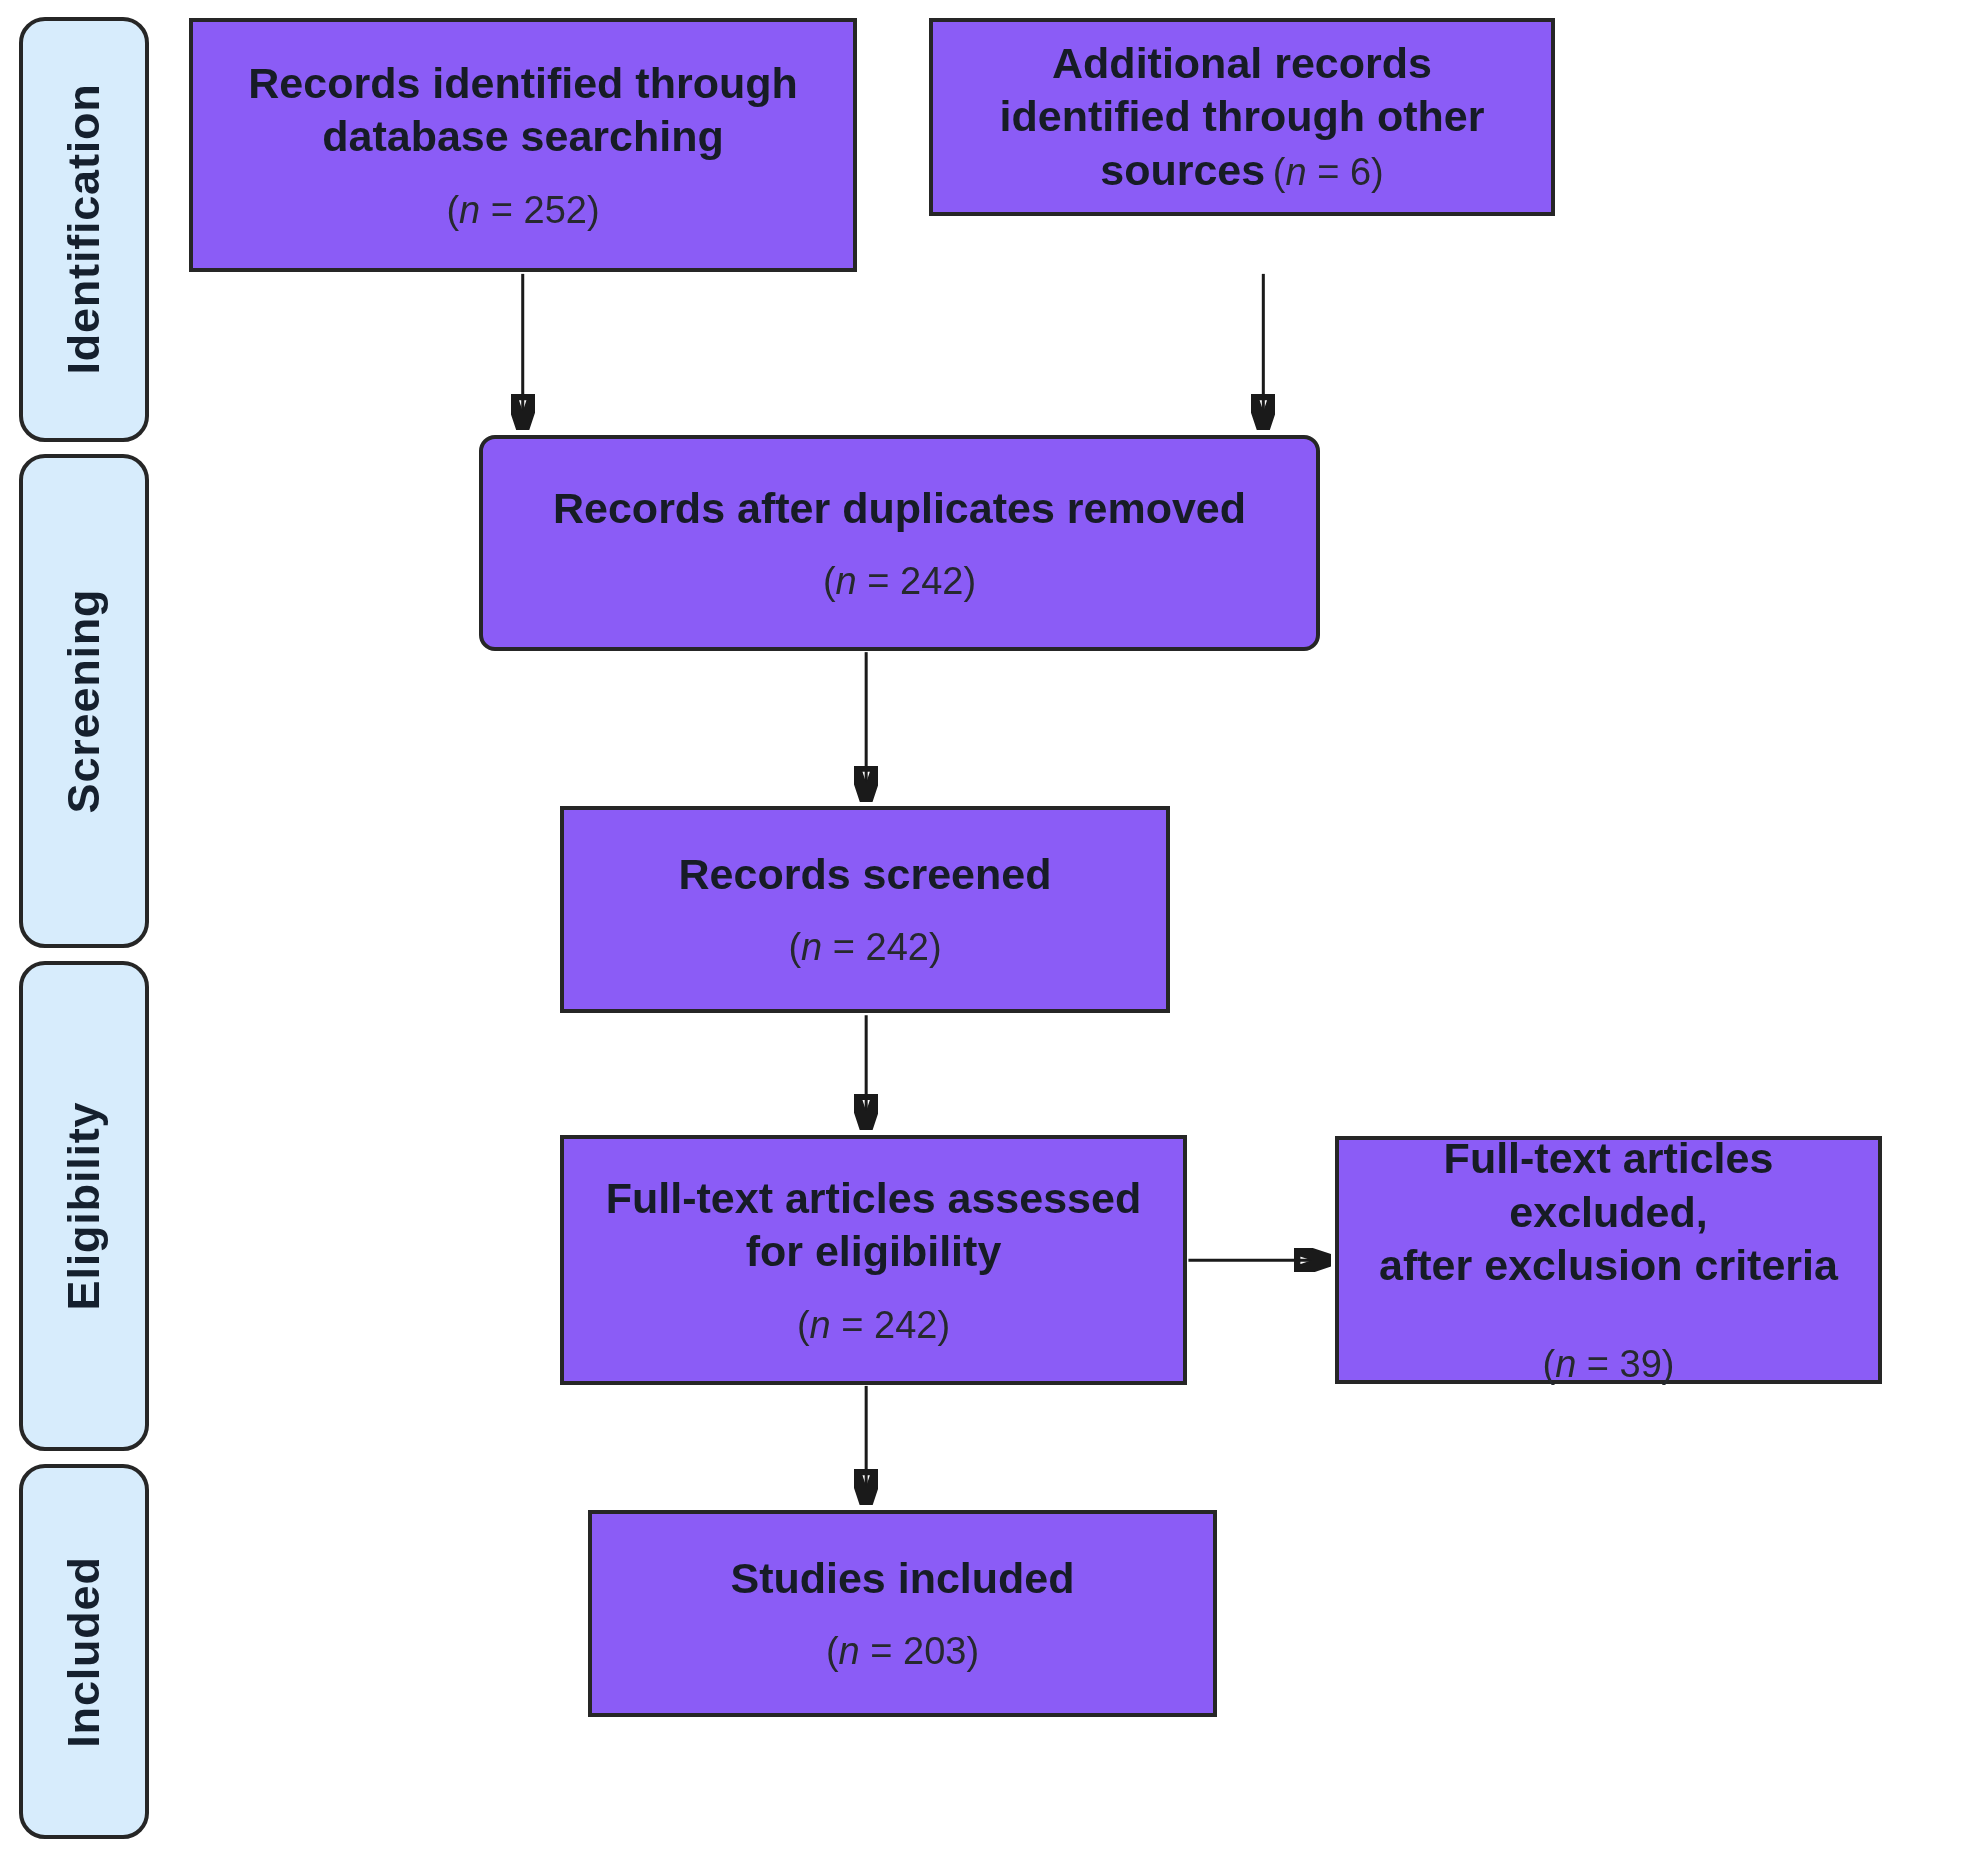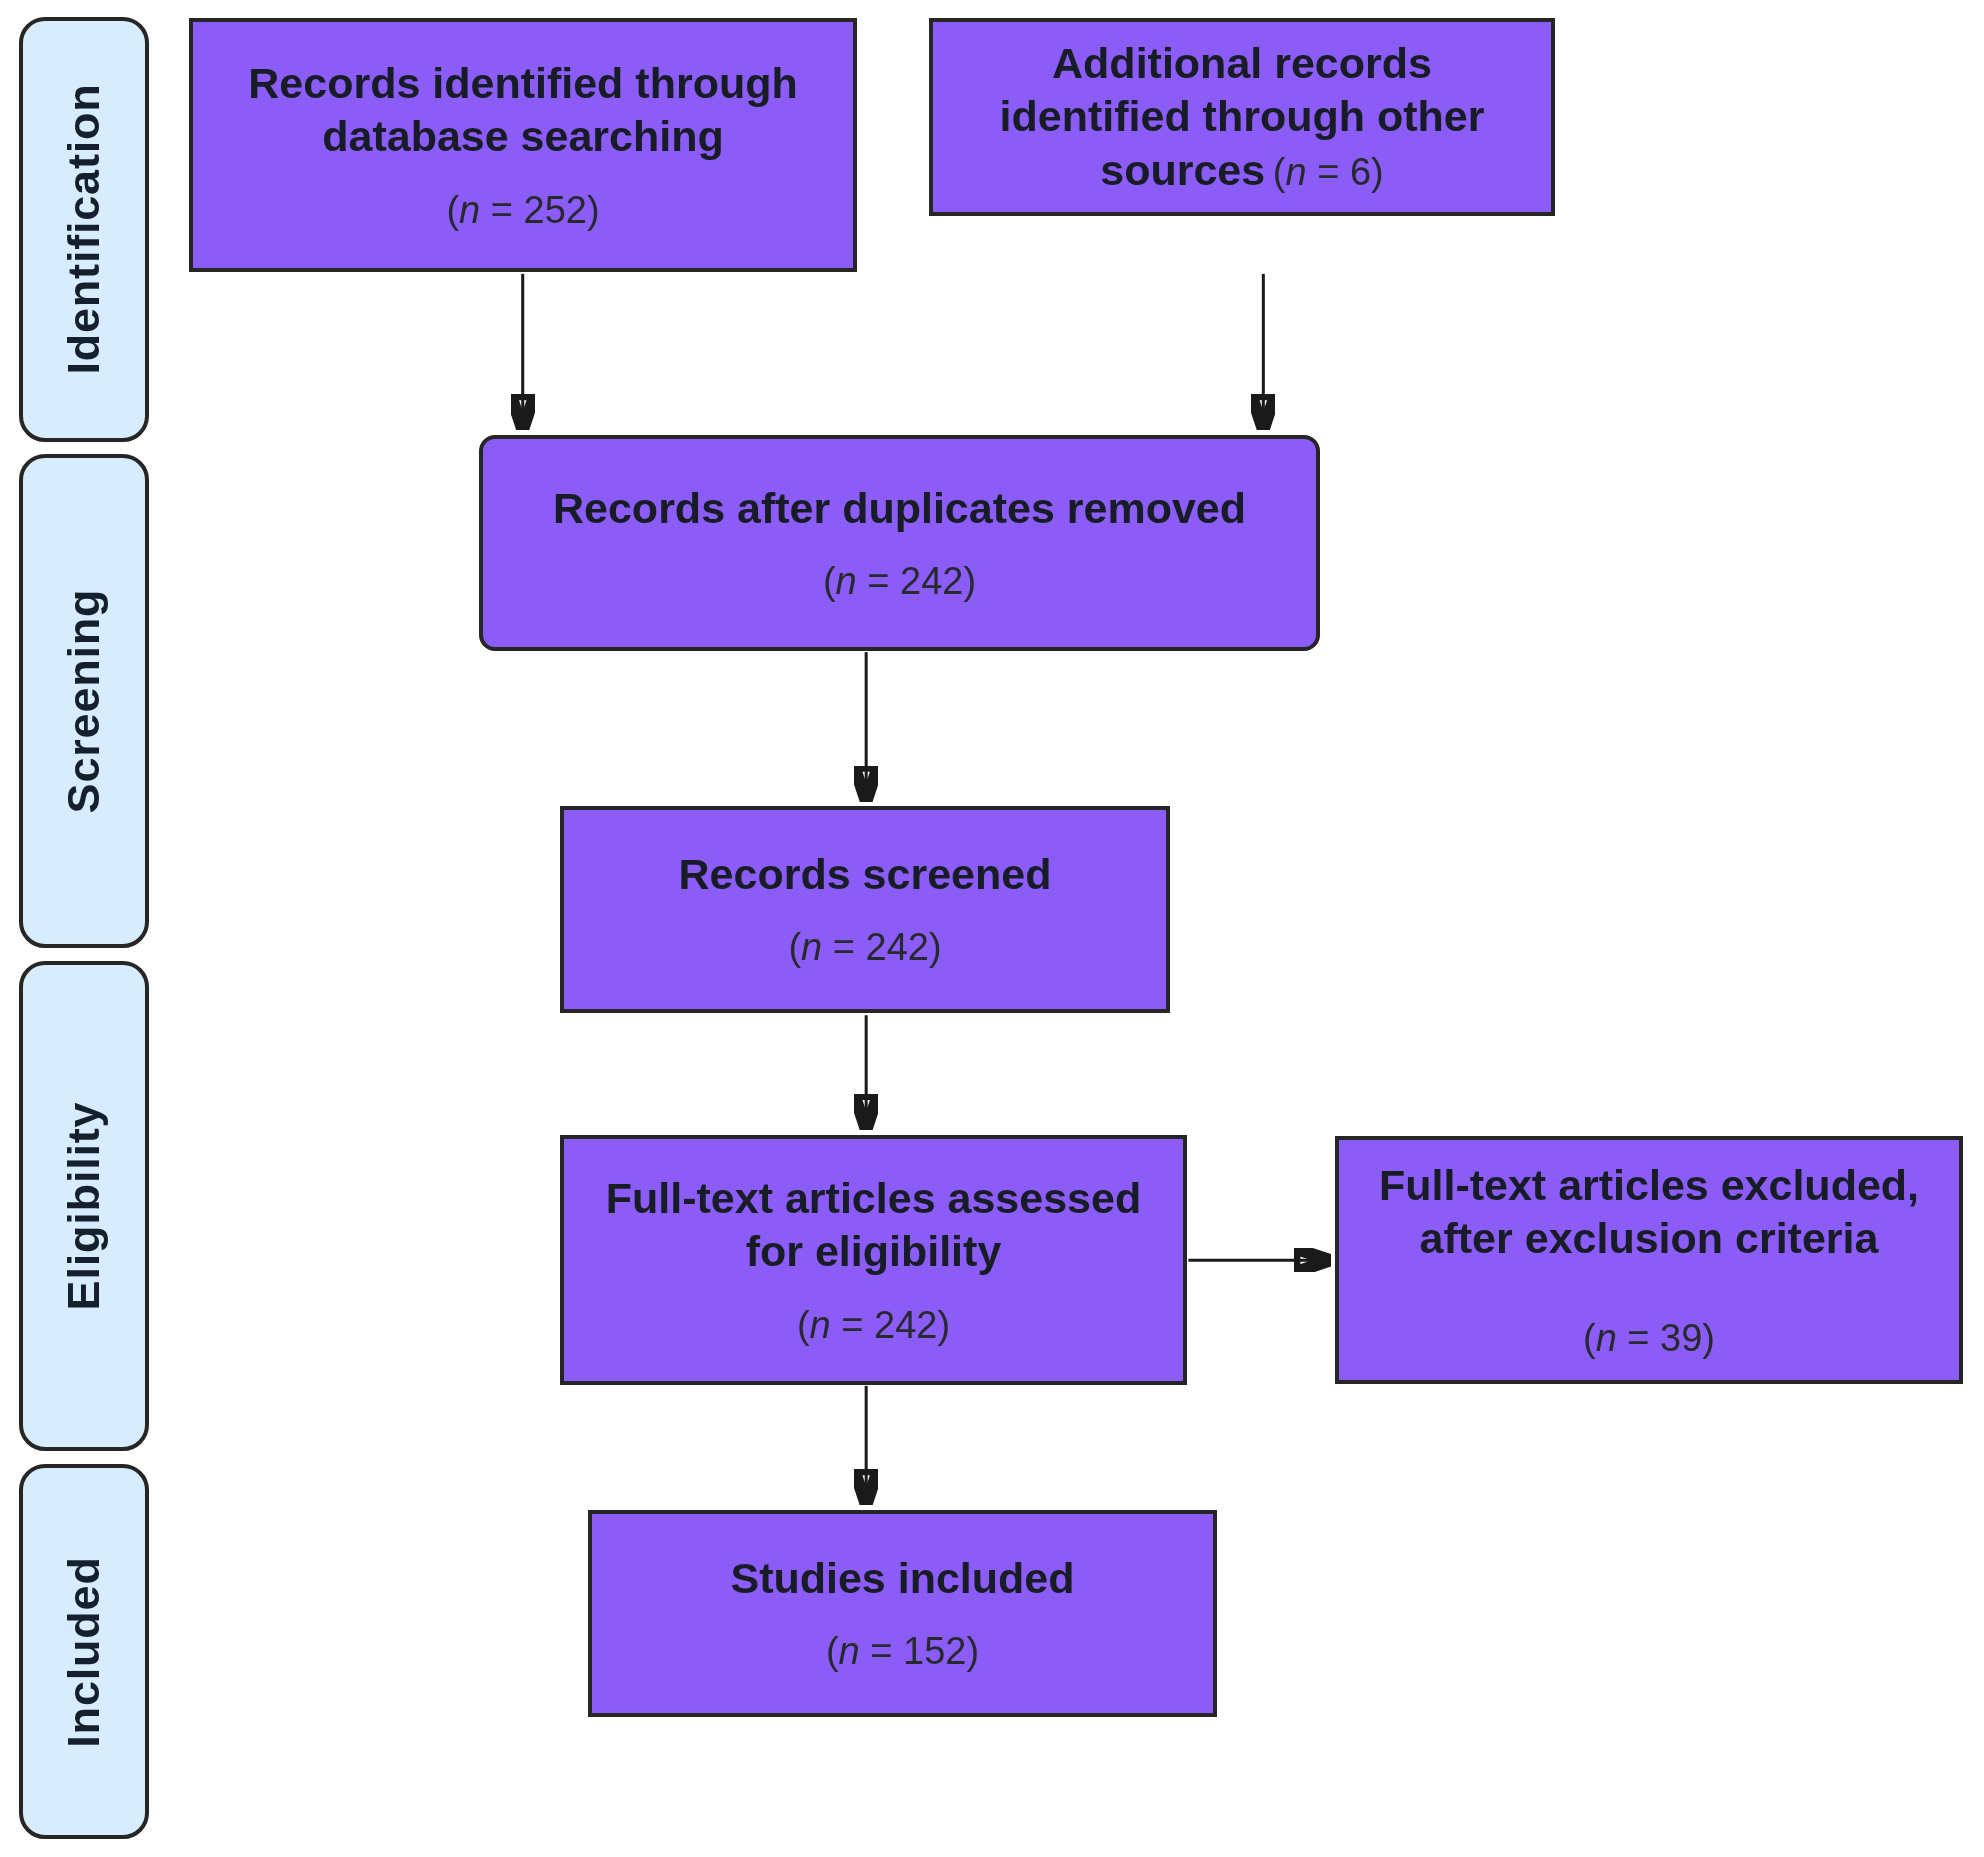--- a/index.html
+++ b/index.html
@@ -66,21 +66,21 @@
     line-height: 1.2;
   }
   .count.inline { display: inline; margin: 0 0 0 7.6px; }
   .nvar { font-style: italic; }
 
   #node-records-identified  { left: 189px;  top: 18px;   width: 668px;  height: 254px; }
   #node-additional-records  { left: 929px; top: 18px;   width: 626px;  height: 198px; }
   #node-duplicates-removed  { left: 479px;  top: 435px;  width: 841px; height: 216px; border-radius: 16px; }
   #node-records-screened    { left: 560px;  top: 806px; width: 610px;  height: 207px; }
   #node-fulltext-assessed   { left: 560px;  top: 1135px; width: 627px;  height: 250px; }
-  #node-fulltext-excluded   { left: 1335px; top: 1136px; width: 628px;  height: 248px; gap: 26px; }
+  #node-fulltext-excluded   { left: 1335px; top: 1136px; width: 547px;  height: 248px; gap: 26px; }
   #node-studies-included    { left: 588px;  top: 1510px; width: 629px;  height: 207px; }
 
   
   .arrows {
     position: absolute;
     left: 0; top: 0;
     width: 1985px;
     height: 1858px;
     pointer-events: none;
   }
@@ -165,17 +165,17 @@
       <span class="ln">Full-text articles excluded,</span>
       <span class="ln">after exclusion criteria</span>
     </div>
     <span class="count"><span>(</span><span class="nvar">n</span><span> = 39)</span></span>
   </div>
 
   <div class="node" id="node-studies-included">
     <div class="label">
       <span class="ln">Studies included</span>
     </div>
-    <span class="count"><span>(</span><span class="nvar">n</span><span> = 152)</span></span>
+    <span class="count"><span>(</span><span class="nvar">n</span><span> = 203)</span></span>
   </div>
 
 </div>
 
 
 </body></html>

